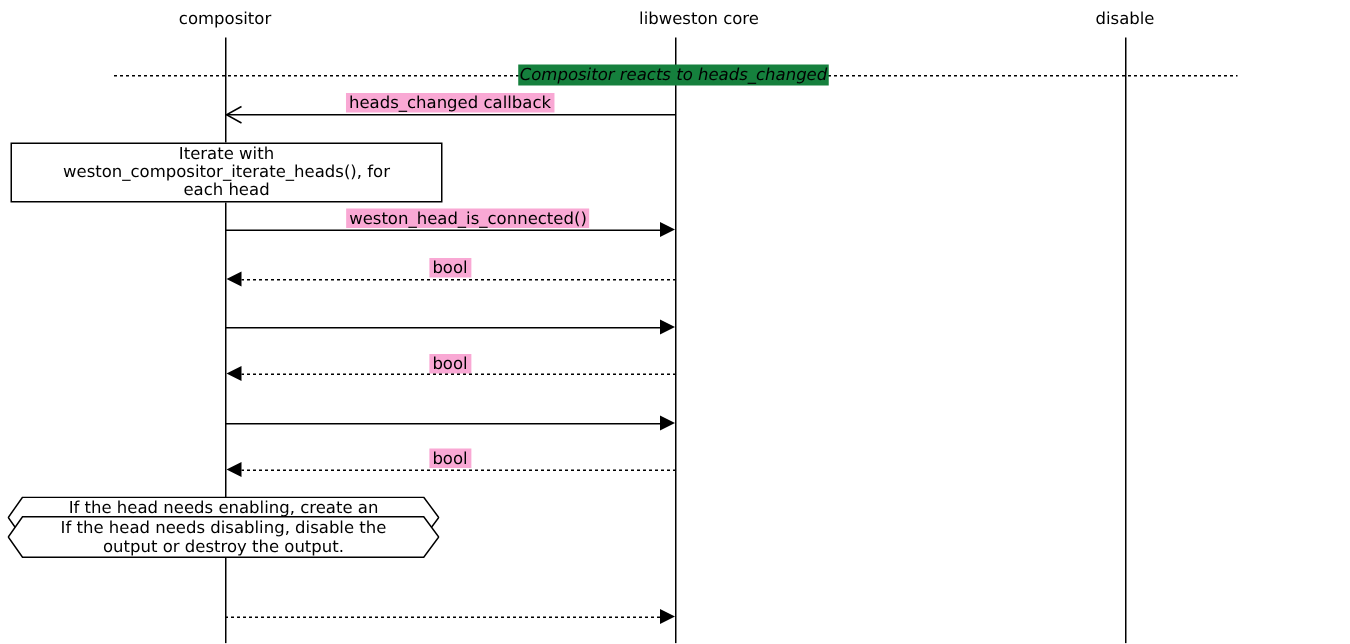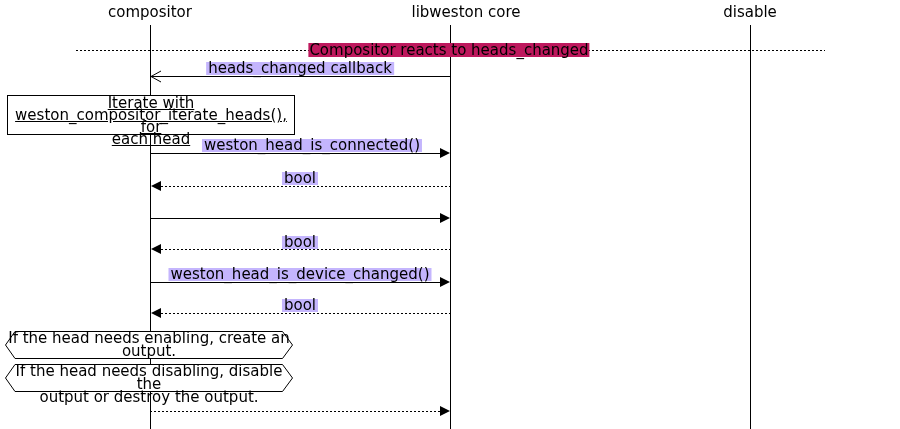--- a/index.html
+++ b/index.html
@@ -6,21 +6,21 @@
     margin: 0;
     padding: 0;
     background: #ffffff;
   }
   .diagram {
     position: relative;
     width: 900px;
     height: 429px;
     background: #ffffff;
     font-family: "DejaVu Sans", "Liberation Sans", sans-serif;
-    font-size: 15px;
+    font-size: 11px;
     color: #000000;
     overflow: hidden;
   }
   .p-label {
     position: absolute;
     transform: translateX(-50%);
     white-space: nowrap;
     line-height: 13px;
     top: 6px;
   }
@@ -39,30 +39,31 @@
   .line-dashed {
     position: absolute;
     height: 1px;
     background-image: repeating-linear-gradient(to right, #000 0 2px, transparent 2px 4px);
   }
   .msg-label {
     position: absolute;
     transform: translateX(-50%);
     white-space: nowrap;
     line-height: 13px;
-    background: #c4b5fd;
+    background: #f9a8d4;
     padding: 0 2px;
   }
   .divider-label {
     position: absolute;
     transform: translateX(-50%);
     white-space: nowrap;
     line-height: 14px;
-    background: #be185d;
+    background: #15803d;
     padding: 0 1px;
+    font-style: italic;
   }
   .arrow-right {
     position: absolute;
     width: 0;
     height: 0;
     border-top: 5px solid transparent;
     border-bottom: 5px solid transparent;
     border-left: 10px solid #000000;
   }
   .arrow-left {
@@ -79,21 +80,20 @@
   .note-box {
     position: absolute;
     border: 1px solid #000000;
     background: #ffffff;
     text-align: center;
   }
   .note-text {
     white-space: pre-line;
     line-height: 12px;
     padding-top: 1px;
-    text-decoration: underline;
   }
   .hexnote {
     position: absolute;
   }
   .hexnote svg {
     position: absolute;
     left: 0;
     top: 0;
   }
   .hex-text {
@@ -140,37 +140,36 @@
   <div class="line-dashed" style="left:161px; top:186px; width:289px"></div>
   <div class="arrow-left" style="left:151px; top:181px"></div>
 
   <div class="line-solid" style="left:150px; top:218px; width:290px"></div>
   <div class="arrow-right" style="left:440px; top:213px"></div>
 
   <div class="msg-label" style="left:300px; top:236px">bool</div>
   <div class="line-dashed" style="left:161px; top:249px; width:289px"></div>
   <div class="arrow-left" style="left:151px; top:244px"></div>
 
-  <div class="msg-label" style="left:300px; top:268px">weston_head_is_device_changed()</div>
   <div class="line-solid" style="left:150px; top:282px; width:290px"></div>
   <div class="arrow-right" style="left:440px; top:277px"></div>
 
   <div class="msg-label" style="left:300px; top:299px">bool</div>
   <div class="line-dashed" style="left:161px; top:313px; width:289px"></div>
   <div class="arrow-left" style="left:151px; top:308px"></div>
 
   <div class="hexnote" style="left:5px; top:331px; width:288px; height:16px">
     <svg width="288" height="28">
       <polygon points="10,0.5 277.5,0.5 287.5,14 277.5,27.5 10,27.5 0.5,14" fill="#ffffff" stroke="#000000" stroke-width="1"></polygon>
     </svg>
     <div class="hex-text">If the head needs enabling, create an
 output.</div>
   </div>
 
-  <div class="hexnote" style="left:5px; top:364px; width:288px; height:40px">
+  <div class="hexnote" style="left:5px; top:344px; width:288px; height:40px">
     <svg width="288" height="28">
       <polygon points="10,0.5 277.5,0.5 287.5,14 277.5,27.5 10,27.5 0.5,14" fill="#ffffff" stroke="#000000" stroke-width="1"></polygon>
     </svg>
     <div class="hex-text">If the head needs disabling, disable the
 output or destroy the output.</div>
   </div>
 
   <div class="line-dashed" style="left:150px; top:411px; width:290px"></div>
   <div class="arrow-right" style="left:440px; top:406px"></div>
 

